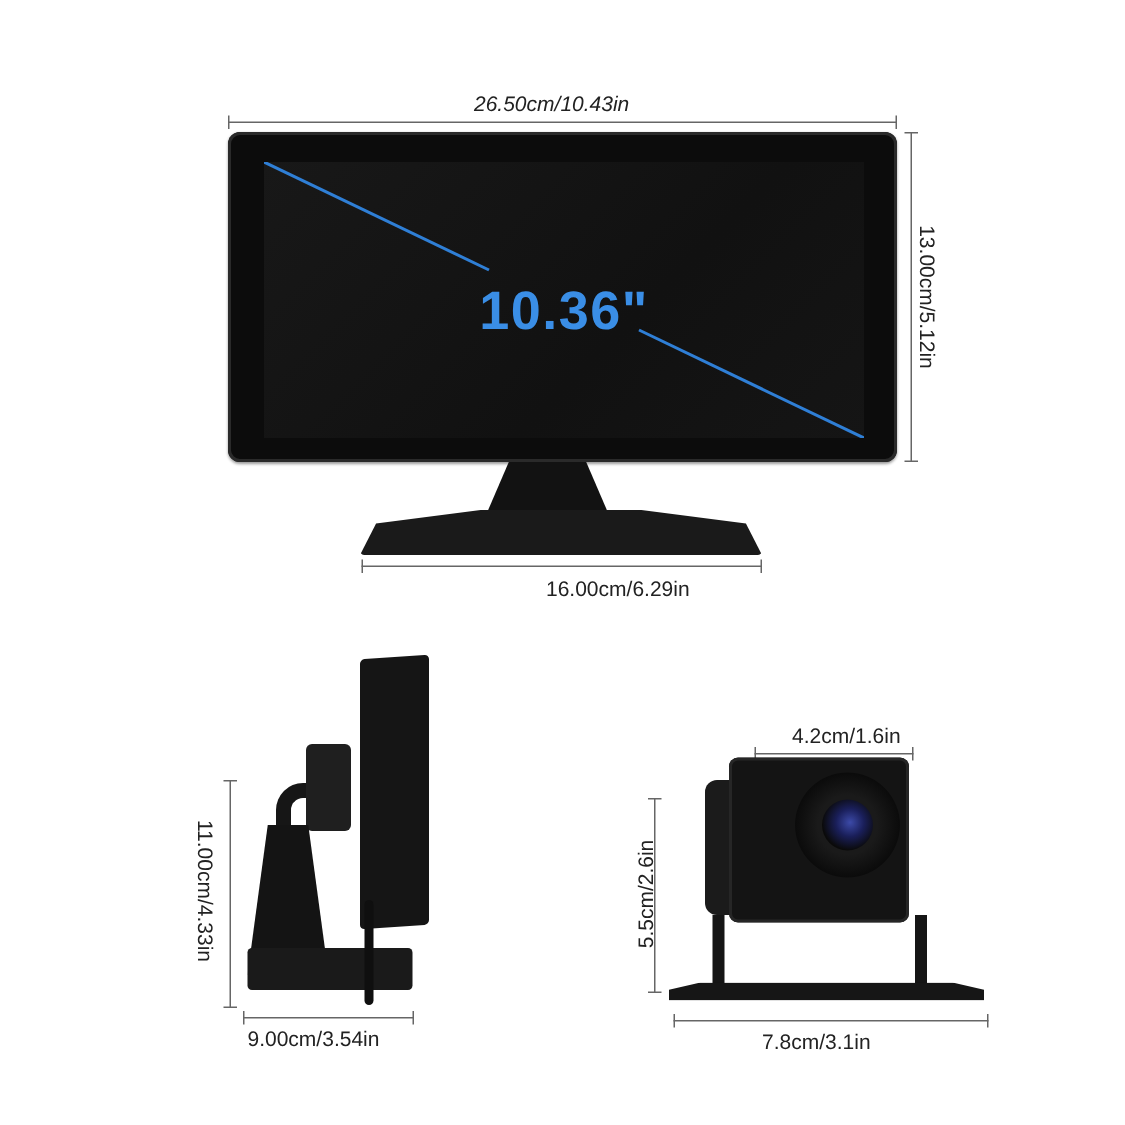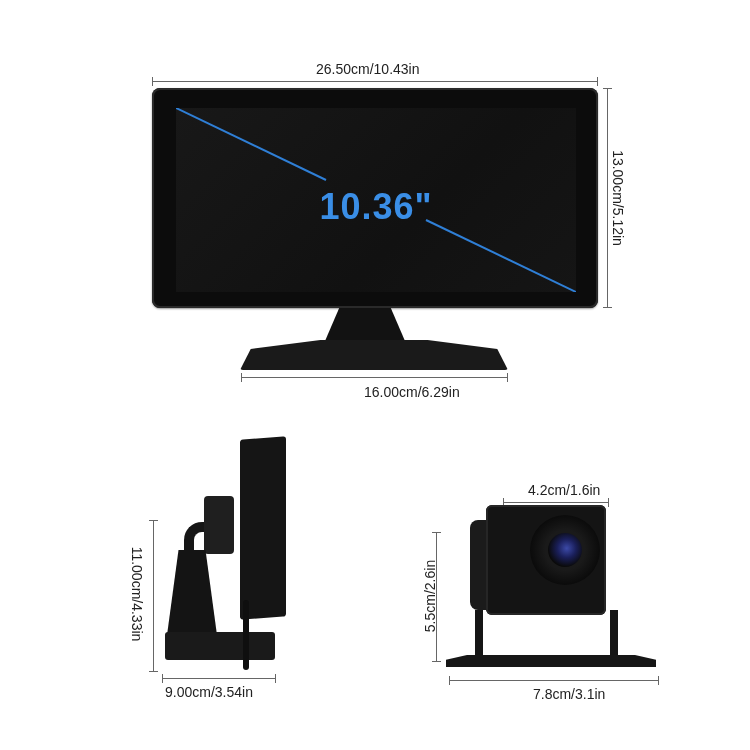--- a/index.html
+++ b/index.html
@@ -31,21 +31,21 @@
   .cam-side{left:470px;top:520px;width:26px;height:90px;background:#1b1b1b;border-radius:8px;}
   .lens-outer{left:530px;top:515px;width:70px;height:70px;border-radius:50%;background:radial-gradient(circle,#1a1a1a 40%,#0b0b0b 70%,#222 100%);}
   .lens-inner{left:548px;top:533px;width:34px;height:34px;border-radius:50%;background:radial-gradient(circle at 55% 45%,#3c4aa8 0,#1a1f5a 35%,#0a0a0a 70%);}
   .cam-bracket{left:446px;top:655px;width:210px;height:12px;background:#161616;clip-path:polygon(0 40%,10% 0,90% 0,100% 40%,100% 100%,0 100%);}
   .cam-leg{top:610px;width:8px;height:50px;background:#151515;}
 </style>
 </head>
 <body>
 
 <div class="dim-h" style="left:152px;top:81px;width:446px;"></div>
-<div class="label" style="left:316px;top:61px;">26.50cm/10.43in</div>
+<div class="label" style="left:316px;top:61px;font-style:italic;">26.50cm/10.43in</div>
 
 <div class="dim-v" style="left:607px;top:88px;height:220px;"></div>
 <div class="vlabel" style="left:558px;top:190px;width:120px;text-align:center;transform:rotate(90deg);">13.00cm/5.12in</div>
 
 <div class="abs monitor">
   <div class="screen">
     <svg width="400" height="184" style="position:absolute;left:0;top:0;">
       <line x1="0" y1="0" x2="150" y2="72" stroke="#2f7fd6" stroke-width="2"></line>
       <line x1="250" y1="112" x2="400" y2="184" stroke="#2f7fd6" stroke-width="2"></line>
     </svg>
@@ -79,13 +79,13 @@
 <div class="abs lens-outer"></div>
 <div class="abs lens-inner"></div>
 <div class="abs cam-leg" style="left:475px;"></div>
 <div class="abs cam-leg" style="left:610px;"></div>
 <div class="abs cam-bracket"></div>
 
 <div class="dim-v" style="left:436px;top:532px;height:130px;"></div>
 <div class="vlabel" style="left:370px;top:588px;width:120px;text-align:center;transform:rotate(-90deg);">5.5cm/2.6in</div>
 
 <div class="dim-h" style="left:449px;top:680px;width:210px;"></div>
-<div class="label" style="left:508px;top:686px;margin-left:25px;">7.8cm/3.1in</div>
+<div class="label" style="left:508px;top:686px;">7.8cm/3.1in</div>
 
 </body></html>

